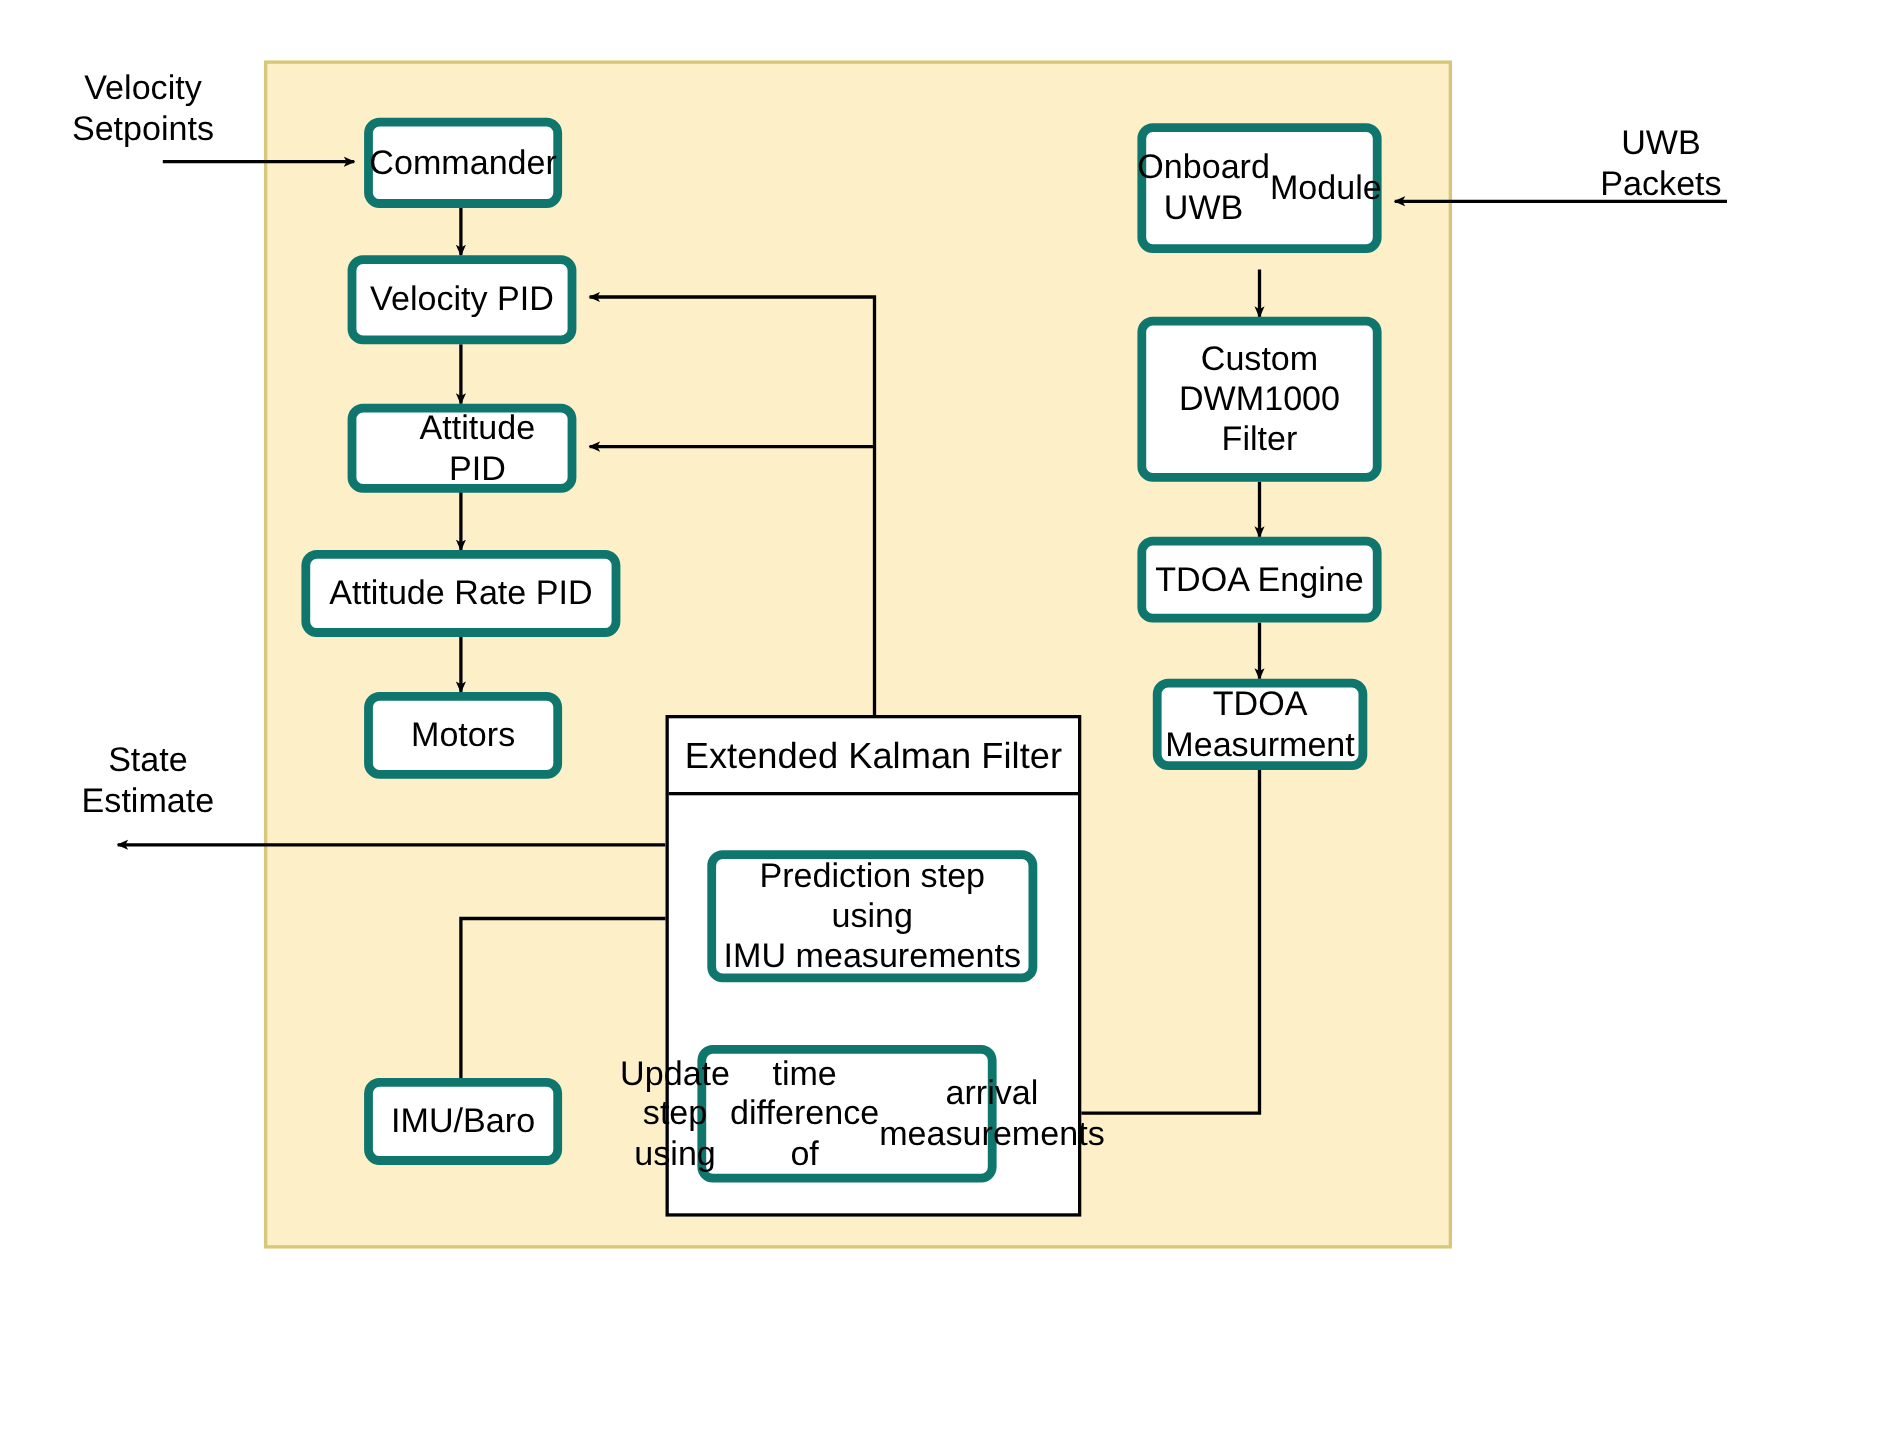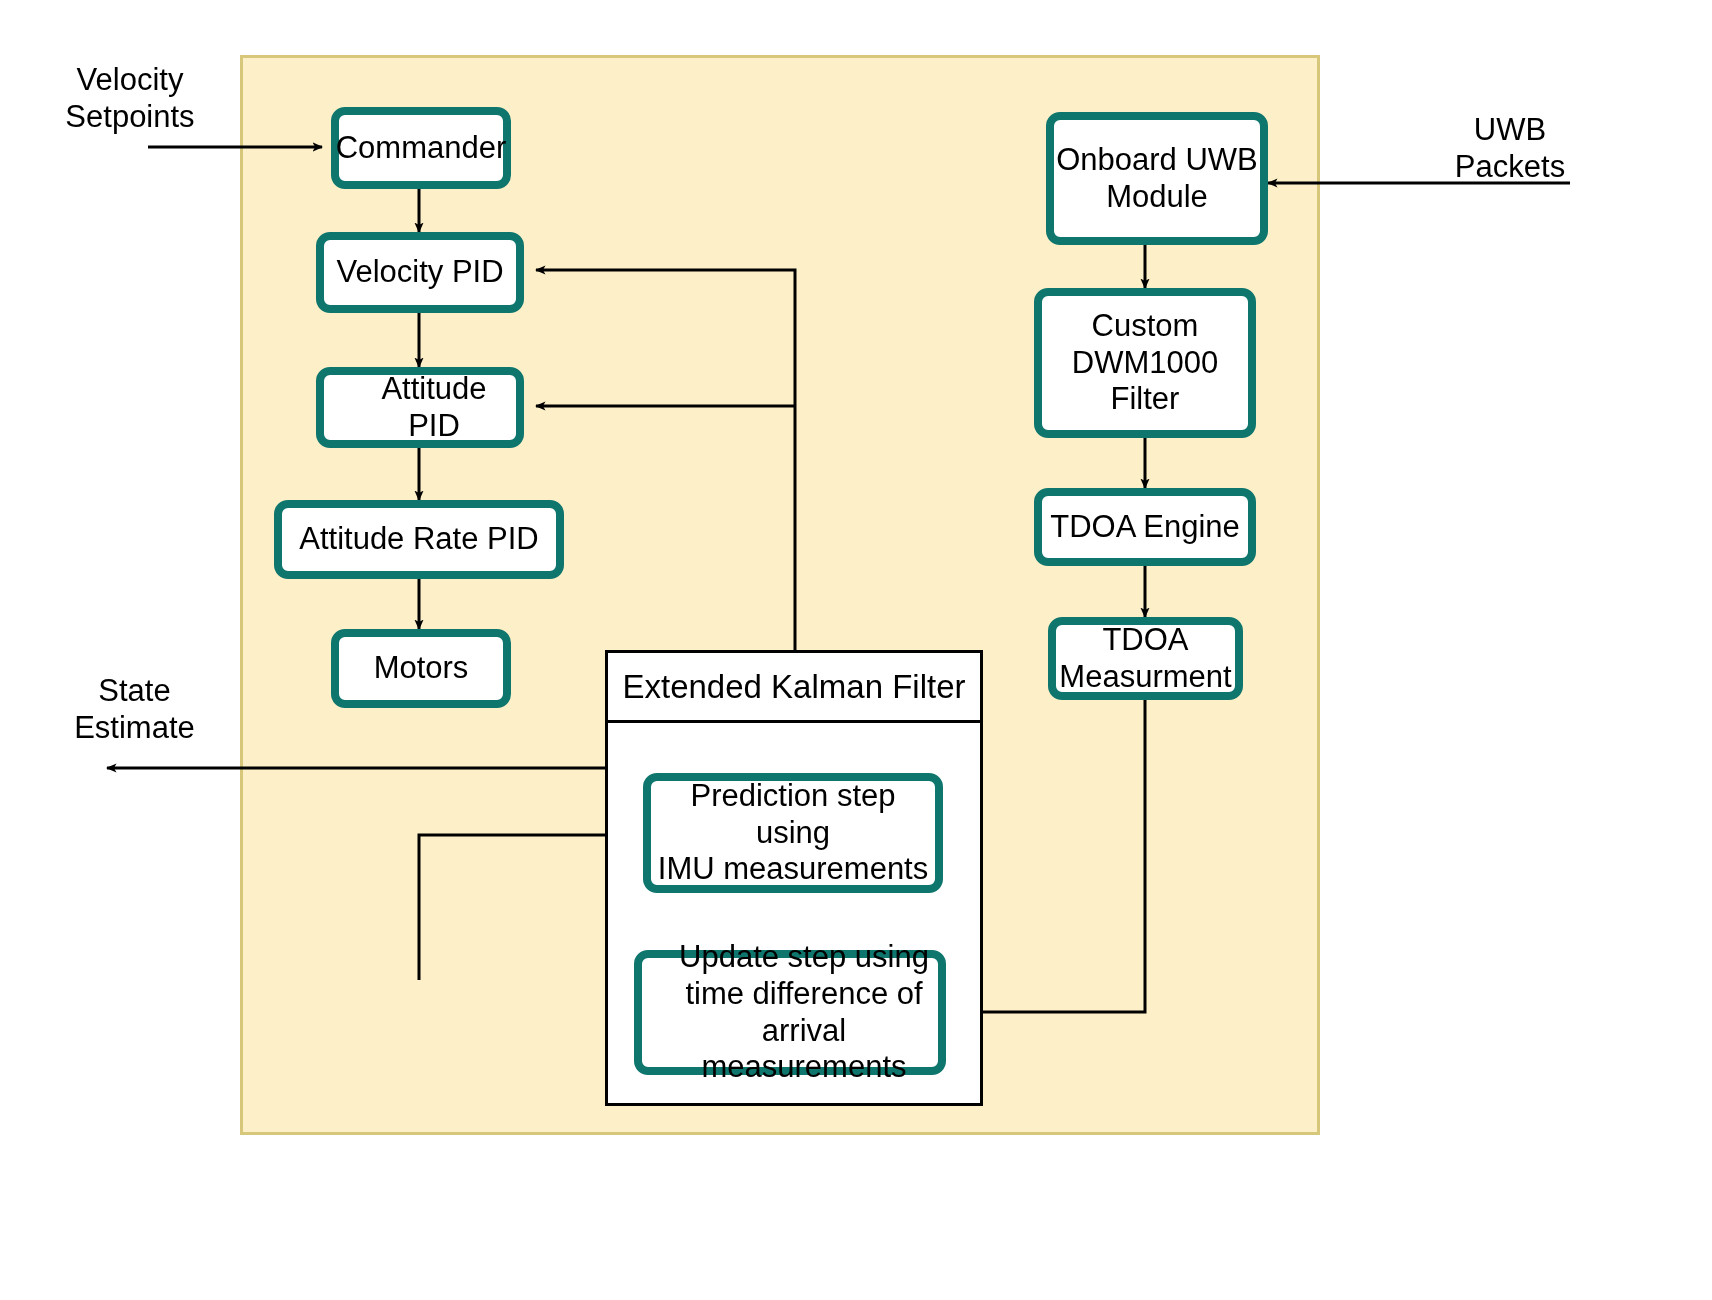--- a/index.html
+++ b/index.html
@@ -173,22 +173,25 @@
   </div>
 
   <div class="node" style="left:274px; top:500px; width:290px; height:79px;">
     <span>Attitude Rate PID</span>
   </div>
 
   <div class="node" style="left:331px; top:629px; width:180px; height:79px;">
     <span>Motors</span>
   </div>
 
-
-  <div class="node" style="left:1034px; top:112px; width:222px; height:133px; flex-direction:column;margin-left:12px;">
+  <div class="node" style="left:331px; top:980px; width:180px; height:79px;">
+    <span>IMU/Baro</span>
+  </div>
+
+  <div class="node" style="left:1034px; top:112px; width:222px; height:118px; ">
     <span>Onboard UWB</span>
     <span>Module</span>
   </div>
 
   <div class="node" style="left:1034px; top:288px; width:222px; height:150px; flex-direction:column;">
     <span>Custom</span>
     <span>DWM1000</span>
     <span>Filter</span>
   </div>
 
@@ -205,19 +208,19 @@
     <div class="ekf-title">
       <span>Extended Kalman Filter</span>
     </div>
   </div>
 
   <div class="node" style="left:643px; top:773px; width:300px; height:120px; flex-direction:column;">
     <span>Prediction step using</span>
     <span>IMU measurements</span>
   </div>
 
-  <div class="node" style="left:634px; top:950px; width:312px; height:125px; flex-direction:column;padding-left:28px;">
+  <div class="node" style="left:634px; top:950px; width:272px; height:125px; flex-direction:row;padding-left:28px;">
     <span>Update step using</span>
     <span>time difference of</span>
     <span>arrival measurements</span>
   </div>
 
 </div>
 
 </body></html>

